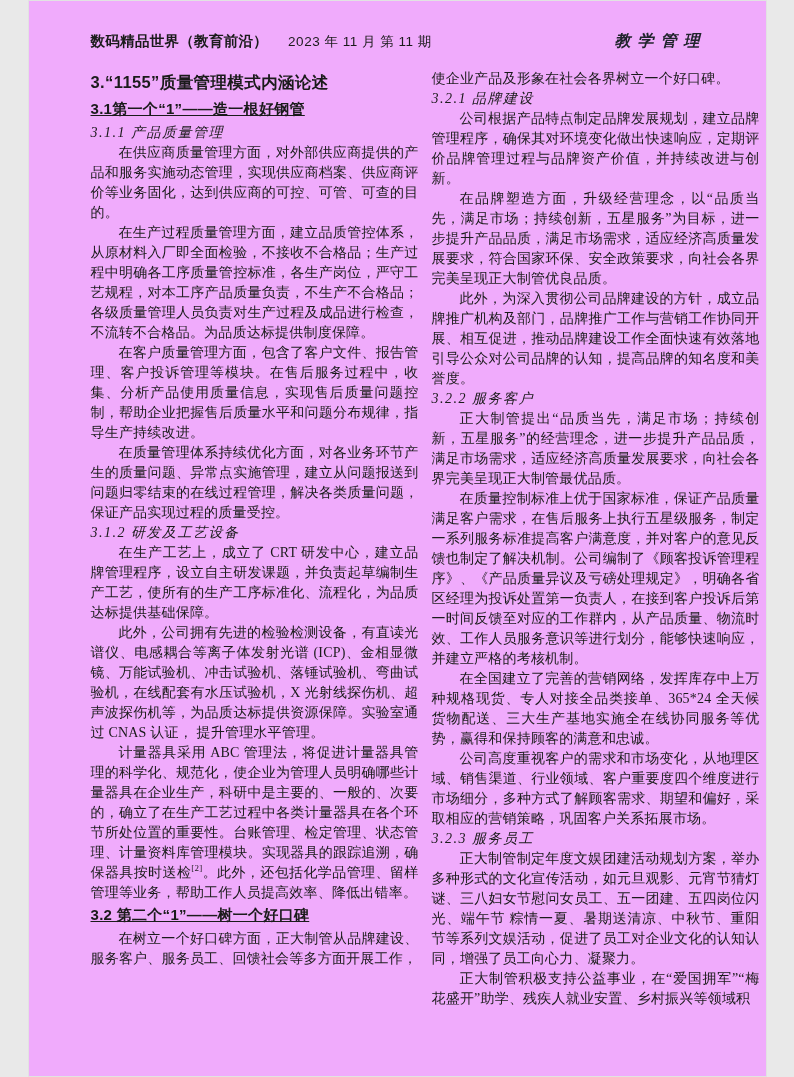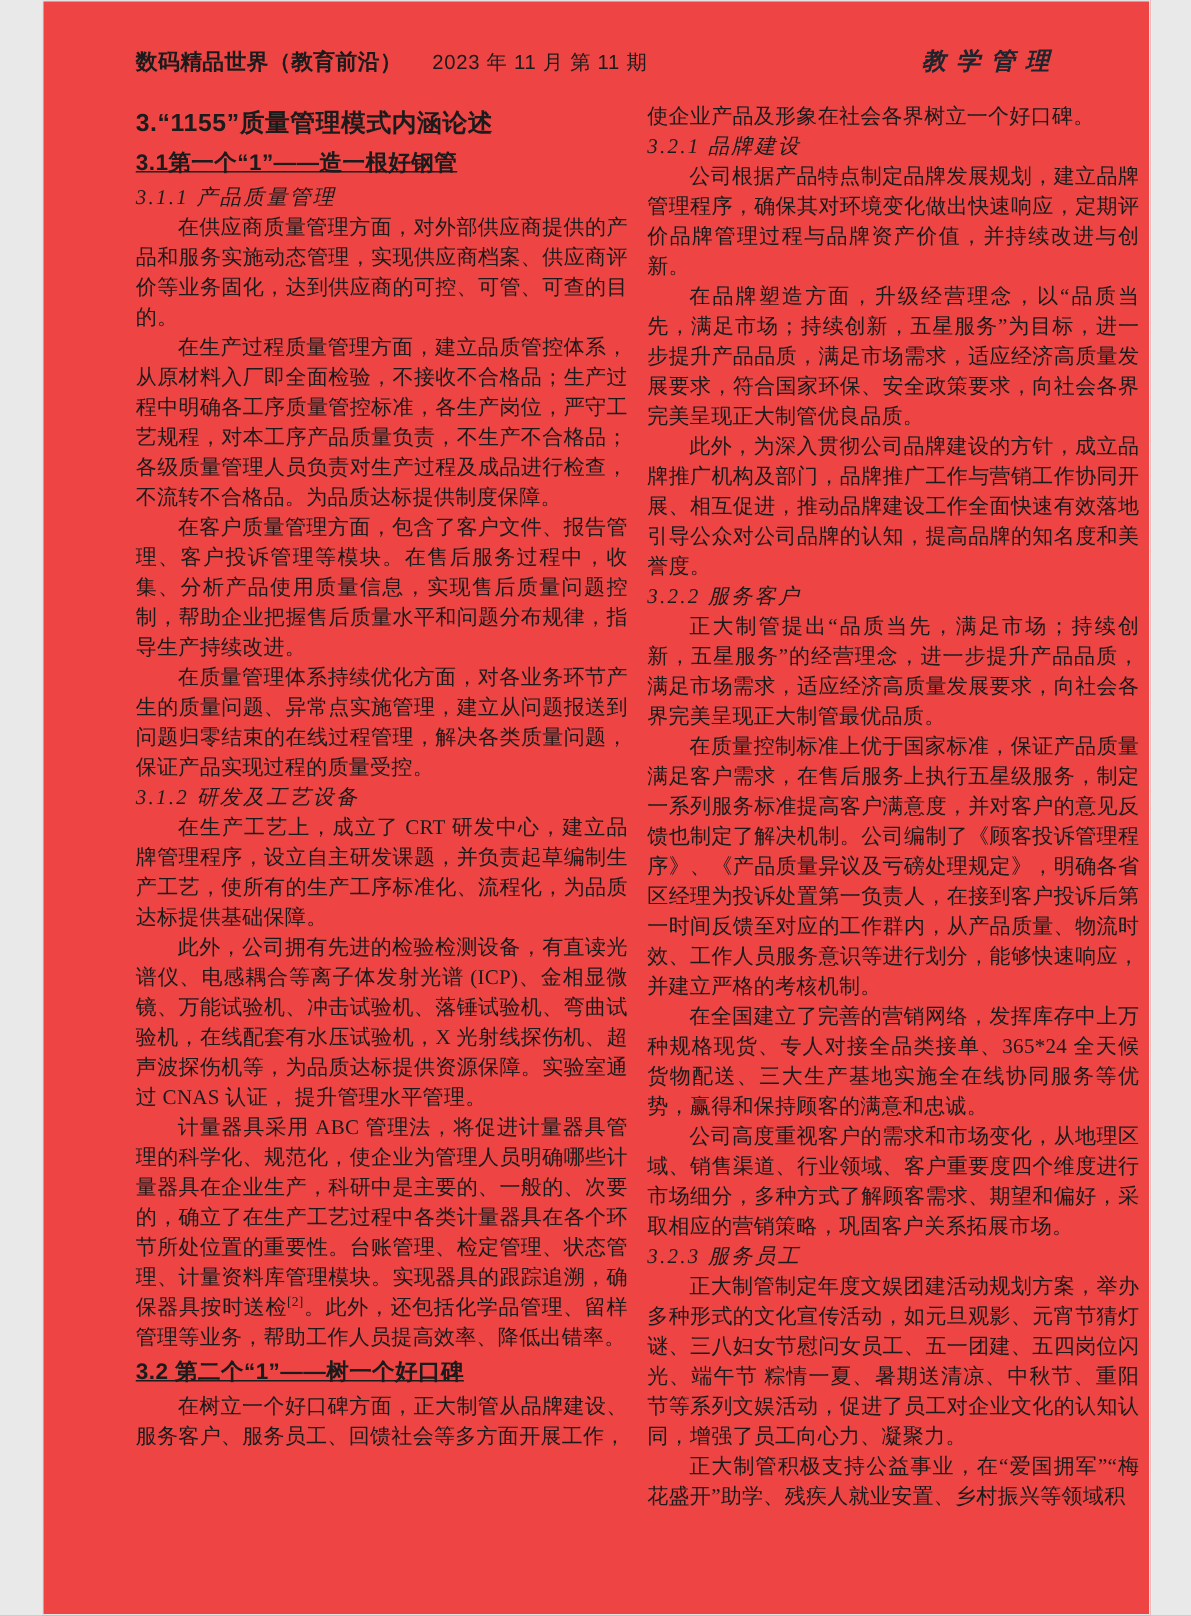--- a/index.html
+++ b/index.html
@@ -1,20 +1,20 @@
 <!DOCTYPE html>
 <html><head>
 <meta charset="utf-8">
 <style>
   html,body{margin:0;padding:0;background:#e9e9e9;}
   .page{
     position:relative;
     width:702px;height:1077px;
     margin:0 auto;
-    background:#ef4444;
+    background:#f0abfc;
     box-shadow:inset 0 0 0 1px #e2e2e2;
     font-family:"Liberation Serif","DejaVu Serif",serif;
     color:#1b1b1b;
     overflow:hidden;
     padding-left:37px;
   }
   .header{
     position:absolute;top:31px;left:63px;right:60px;
     display:flex;justify-content:space-between;align-items:baseline;
   }

